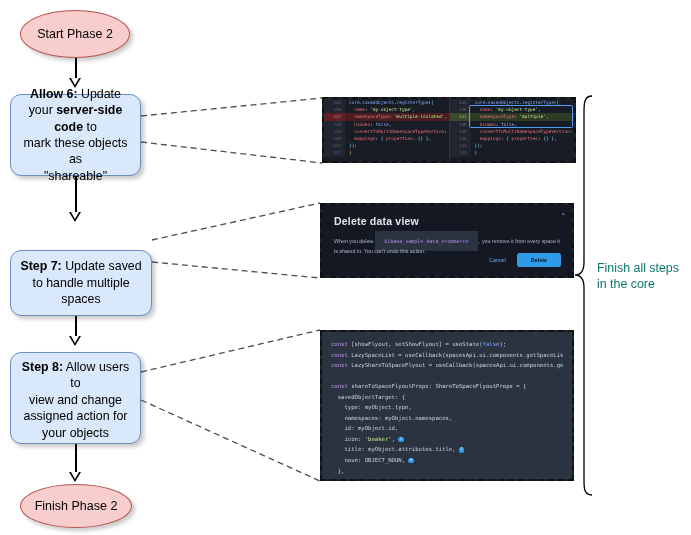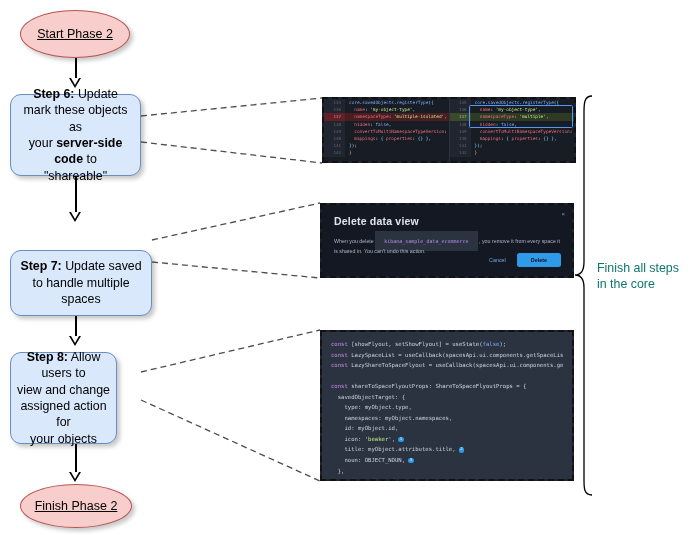--- a/index.html
+++ b/index.html
@@ -8,21 +8,21 @@
 
   #canvas{position:absolute;left:0;top:0;width:691px;height:535px;}
 
   
   .node{position:absolute;box-sizing:border-box;display:flex;align-items:center;
         justify-content:center;text-align:center;}
 
   .terminator{
     background:#f8cecc;border:1.4px solid #b85450;border-radius:50%;
     box-shadow:3px 3px 4px rgba(0,0,0,.22);
-    font-size:12.5px;line-height:15px;color:#000;text-decoration:underline;
+    font-size:12.5px;line-height:15px;color:#000;
   }
   .process{
     background:#dae8fc;border:1.4px solid #6c8ebf;border-radius:11px;
     box-shadow:3px 3px 4px rgba(0,0,0,.22);
     font-size:12.4px;line-height:16.4px;color:#000;padding:2px 5px;
   }
   .process b{font-weight:bold;}
 
   
   .vline{position:absolute;width:1.6px;background:#000;}
@@ -111,35 +111,35 @@
 
   <div class="vline" style="left:75px;top:444px;height:28px;"></div>
   <div class="arrowhead" style="left:69.2px;top:472px;"></div>
 
   <div class="node terminator" style="left:20px;top:10px;width:110px;height:48px;">
     <span>Start Phase 2</span>
   </div>
 
   <div class="node process" style="left:10px;top:94px;width:131px;height:82px;">
     <div>
-      <div><b>Step 6:</b><span> Update</span></div>
+      <div><b>Allow 6:</b><span> Update</span></div>
+      <div><span>your </span><b>server-side code</b><span> to</span></div>
       <div>mark these objects as</div>
-      <div><span>your </span><b>server-side code</b><span> to</span></div>
       <div>"shareable"</div>
     </div>
   </div>
 
   <div class="node process" style="left:10px;top:226px;width:142px;height:66px;margin-top:24px;">
     <div>
       <div><b>Step 7:</b><span> Update saved</span></div>
       <div>to handle multiple spaces</div>
     </div>
   </div>
 
-  <div class="node process" style="left:10px;top:352px;width:107px;height:92px;">
+  <div class="node process" style="left:10px;top:352px;width:131px;height:92px;align-items:flex-end;">
     <div>
       <div><b>Step 8:</b><span> Allow users to</span></div>
       <div>view and change</div>
       <div>assigned action for</div>
       <div>your objects</div>
     </div>
   </div>
 
   <div class="node terminator" style="left:20px;top:484px;width:112px;height:44px;">
     <span>Finish Phase 2</span>

